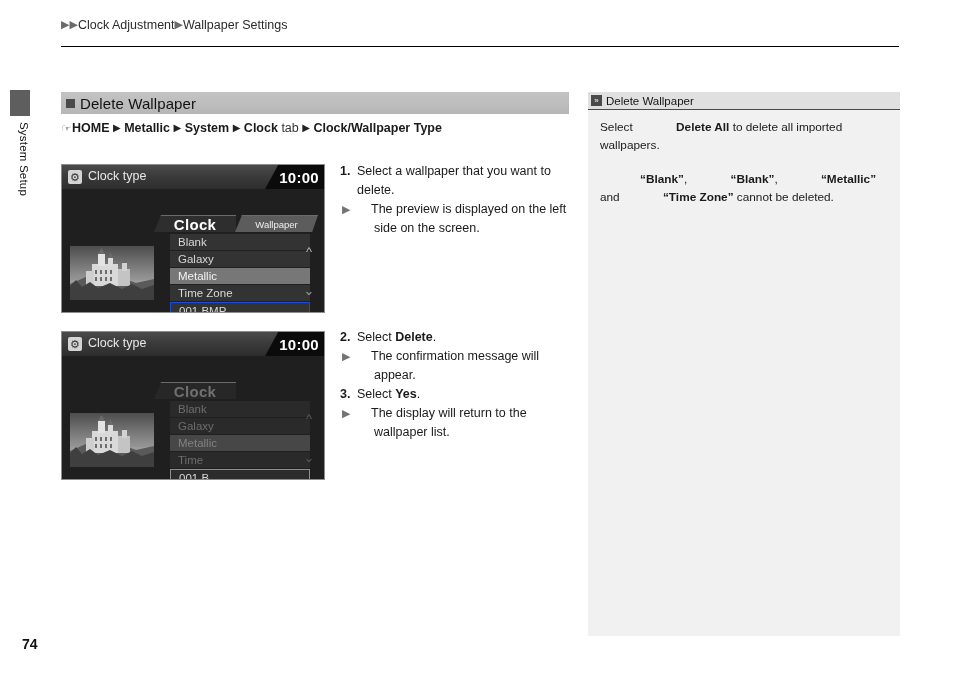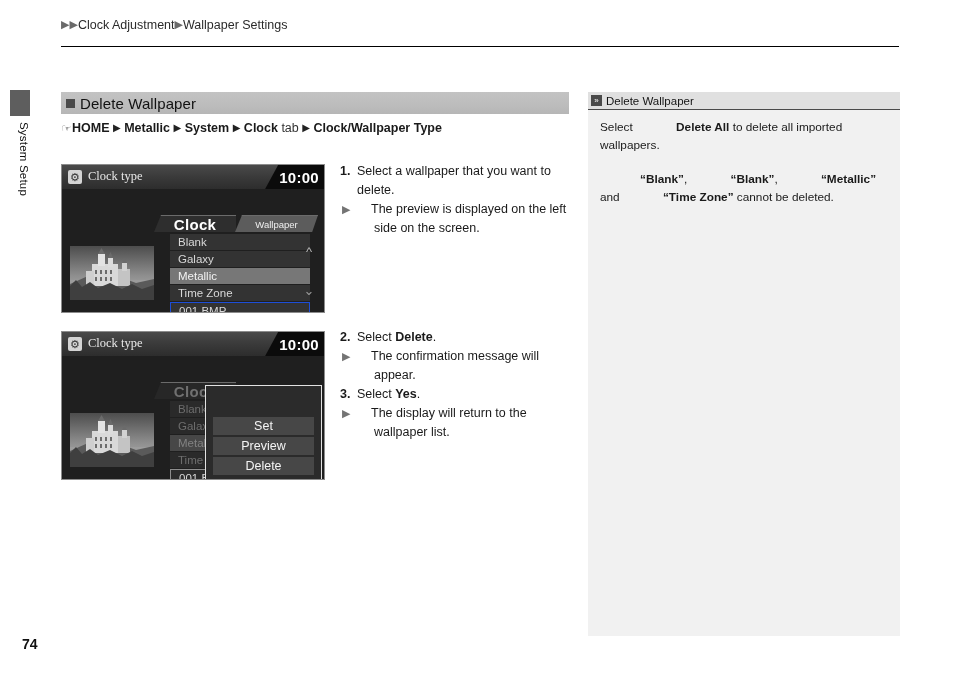--- a/index.html
+++ b/index.html
@@ -152,21 +152,20 @@
     display: flex; align-items: center; justify-content: center;
     font-size: 11px;
     color: #333;
     line-height: 1;
   }
   .shot .ttl {
     position: absolute;
     left: 26px; top: 4px;
     font-size: 12.5px;
     color: #e8e8e8;
-    font-family: Liberation Serif, serif;
   }
   .shot .clockwrap {
     position: absolute;
     right: 0; top: 0;
     height: 24px;
     background: #0b0b0b;
     padding: 0 5px 0 14px;
     display: flex; align-items: center;
     clip-path: polygon(13px 0, 100% 0, 100% 100%, 0 100%);
   }
@@ -526,25 +525,20 @@
       <div class="wrow sel">Metallic</div>
       <div class="wrow">Time</div>
       <div class="wrow focus">001.B</div>
     </div>
 
     <div class="arrows">
       <span>^</span>
       <span class="dn">⌄</span>
     </div>
 
-    <div class="popup">
-      <div class="pbtn b1">Set</div>
-      <div class="pbtn b2">Preview</div>
-      <div class="pbtn b3">Delete</div>
-    </div>
   </div>
 </div>
 
 <div class="steps" id="steps1">
   <div class="step">
     <span class="num">1.</span>
     <span class="txt">Select a wallpaper that you want to delete.</span>
   </div>
   <div class="sub">
     <span class="tri3">▶</span><span>The preview is displayed on the left side on the screen.</span>

